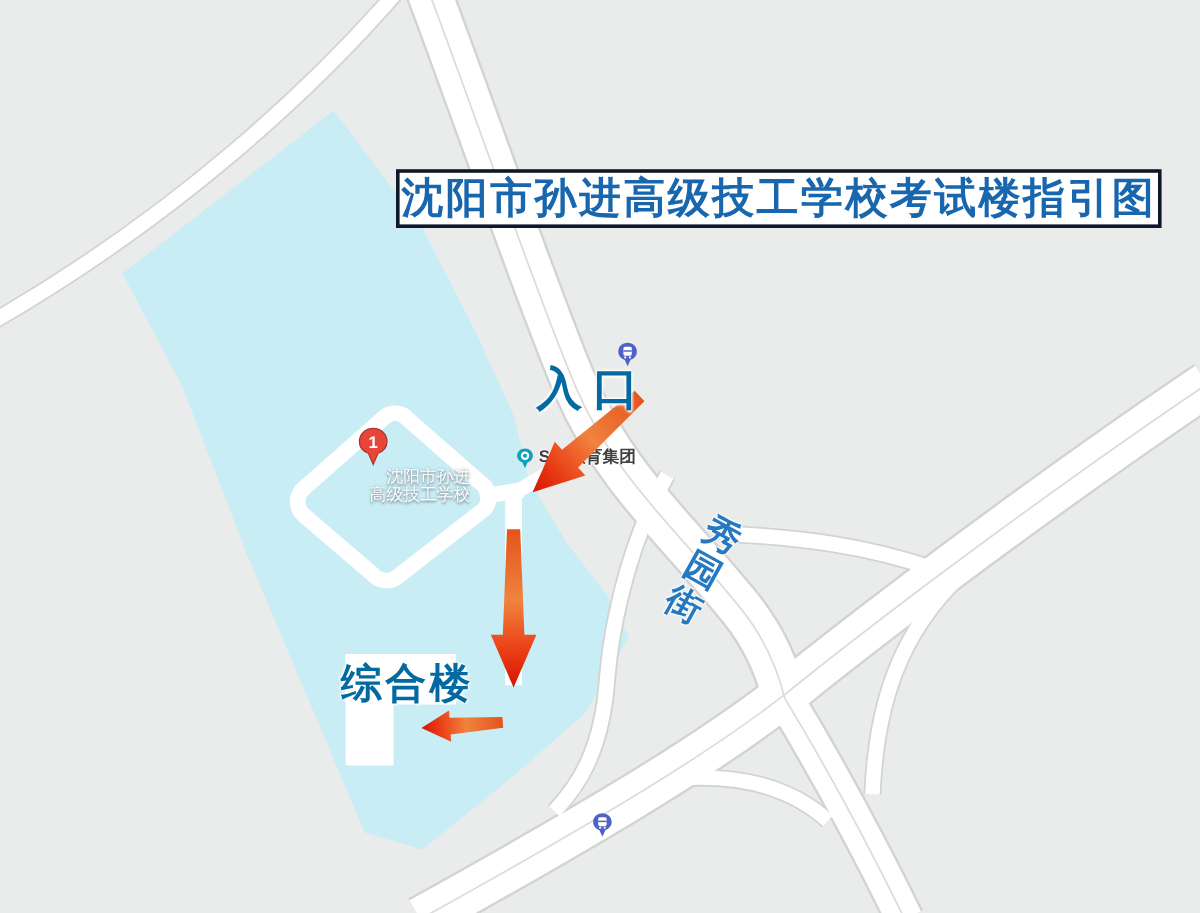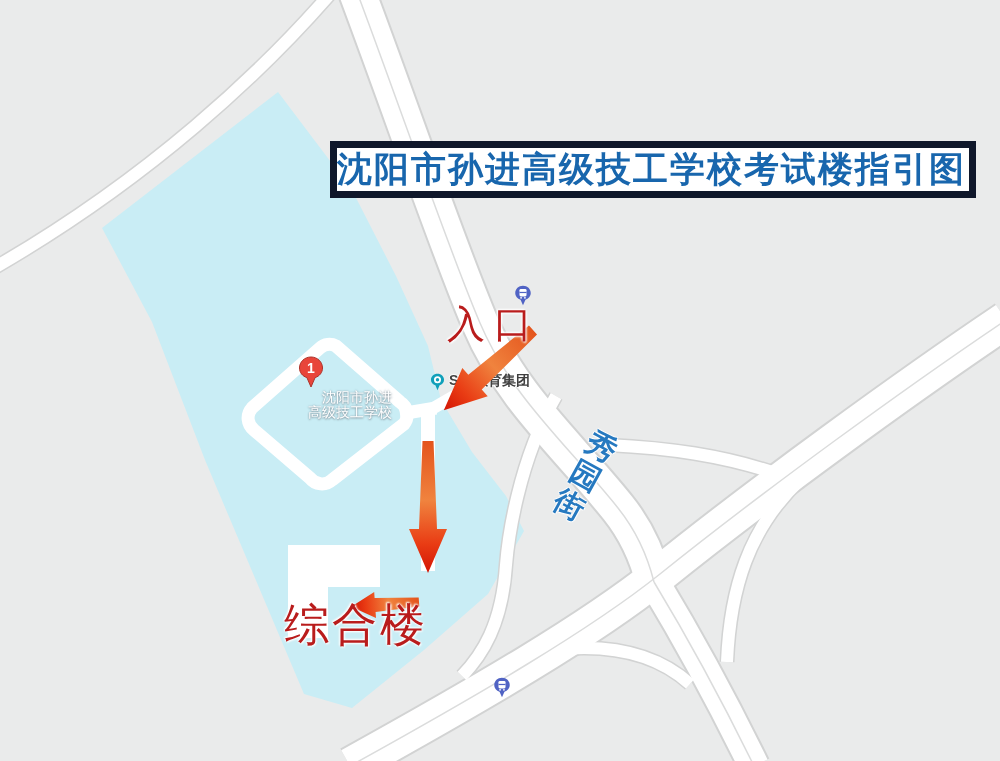--- a/index.html
+++ b/index.html
@@ -6,32 +6,32 @@
   .map-root {
     position:relative; width:1000px; height:761px; overflow:hidden;
     background:#eaebeb;
     font-family:"Liberation Sans","DejaVu Sans",sans-serif;
   }
   .layer { position:absolute; left:0; top:0; }
   
   .ovl { position:absolute; white-space:nowrap; }
   .title-box {
     left:330px; top:141px; width:632px; height:43px;
-    border:7px solid #0f172a; background:#ffffff;
+    border:3px solid #0f172a; background:#ffffff;
     color:#1866ad; font-family:"Liberation Serif","DejaVu Serif",serif;
-    font-weight:bold; font-size:35px; line-height:44px; text-align:left;
+    font-weight:bold; font-size:35px; line-height:44px; text-align:center;
     letter-spacing:2px; z-index:6;
   }
   .big-label {
-    color:#b91c1c; font-family:"Liberation Serif","DejaVu Serif",serif;
-    font-weight:normal; z-index:6;
+    color:#0369a1; font-family:"Liberation Serif","DejaVu Serif",serif;
+    font-weight:bold; z-index:6;
     text-shadow:0 0 3px #fff,1px 1px 2px #fff,-1px -1px 2px #fff;
   }
   .entrance-label { left:447px; top:299px; font-size:38px; letter-spacing:9px; }
-  .building-label { left:284px; top:547px; font-size:45px; letter-spacing:3px;margin-top:48px; }
+  .building-label { left:284px; top:547px; font-size:34px; letter-spacing:3px; }
   .street-label {
     left:583px; top:430px; width:36px; z-index:2;
     transform:rotate(29deg); transform-origin:18px 18px;
     color:#2679c0; font-weight:bold; font-size:30px; line-height:33px;
     text-align:center;
     text-shadow:1px 0 1px #fff,-1px 0 1px #fff,0 1px 1px #fff,0 -1px 1px #fff;
   }
   .street-label span { display:block; }
   .school-name {
     left:252px; top:390px; width:140px; z-index:2;

